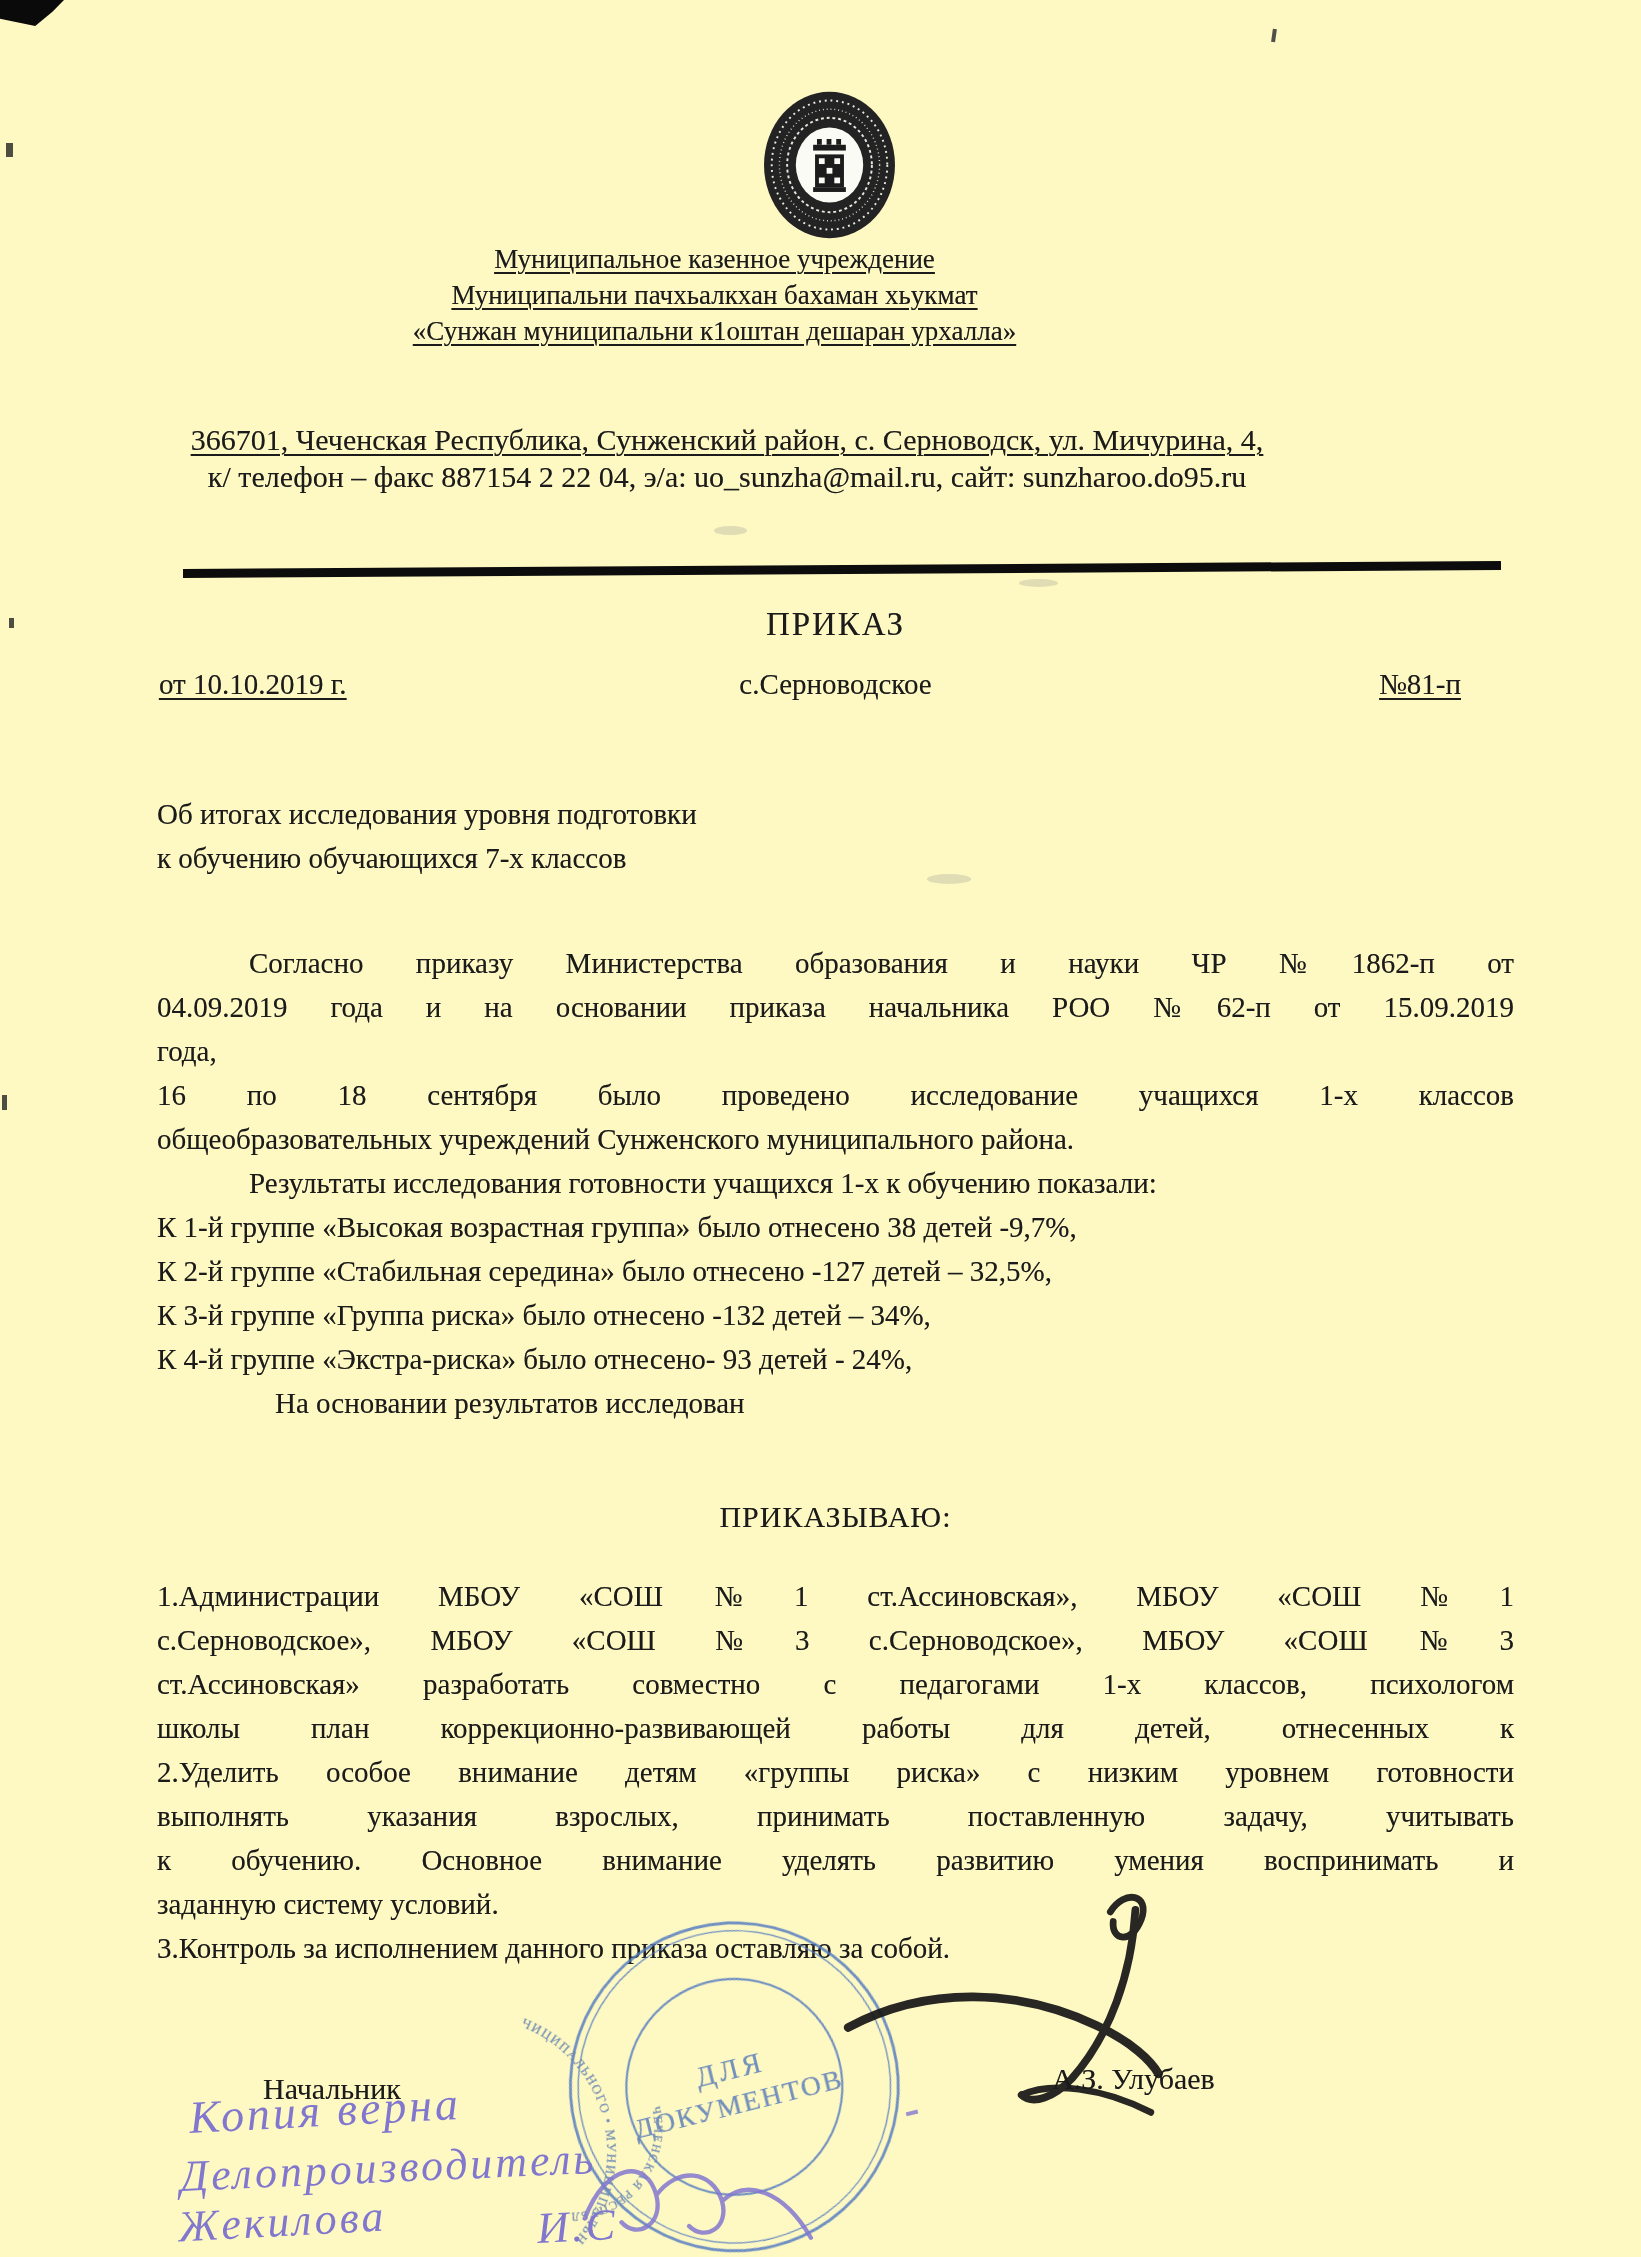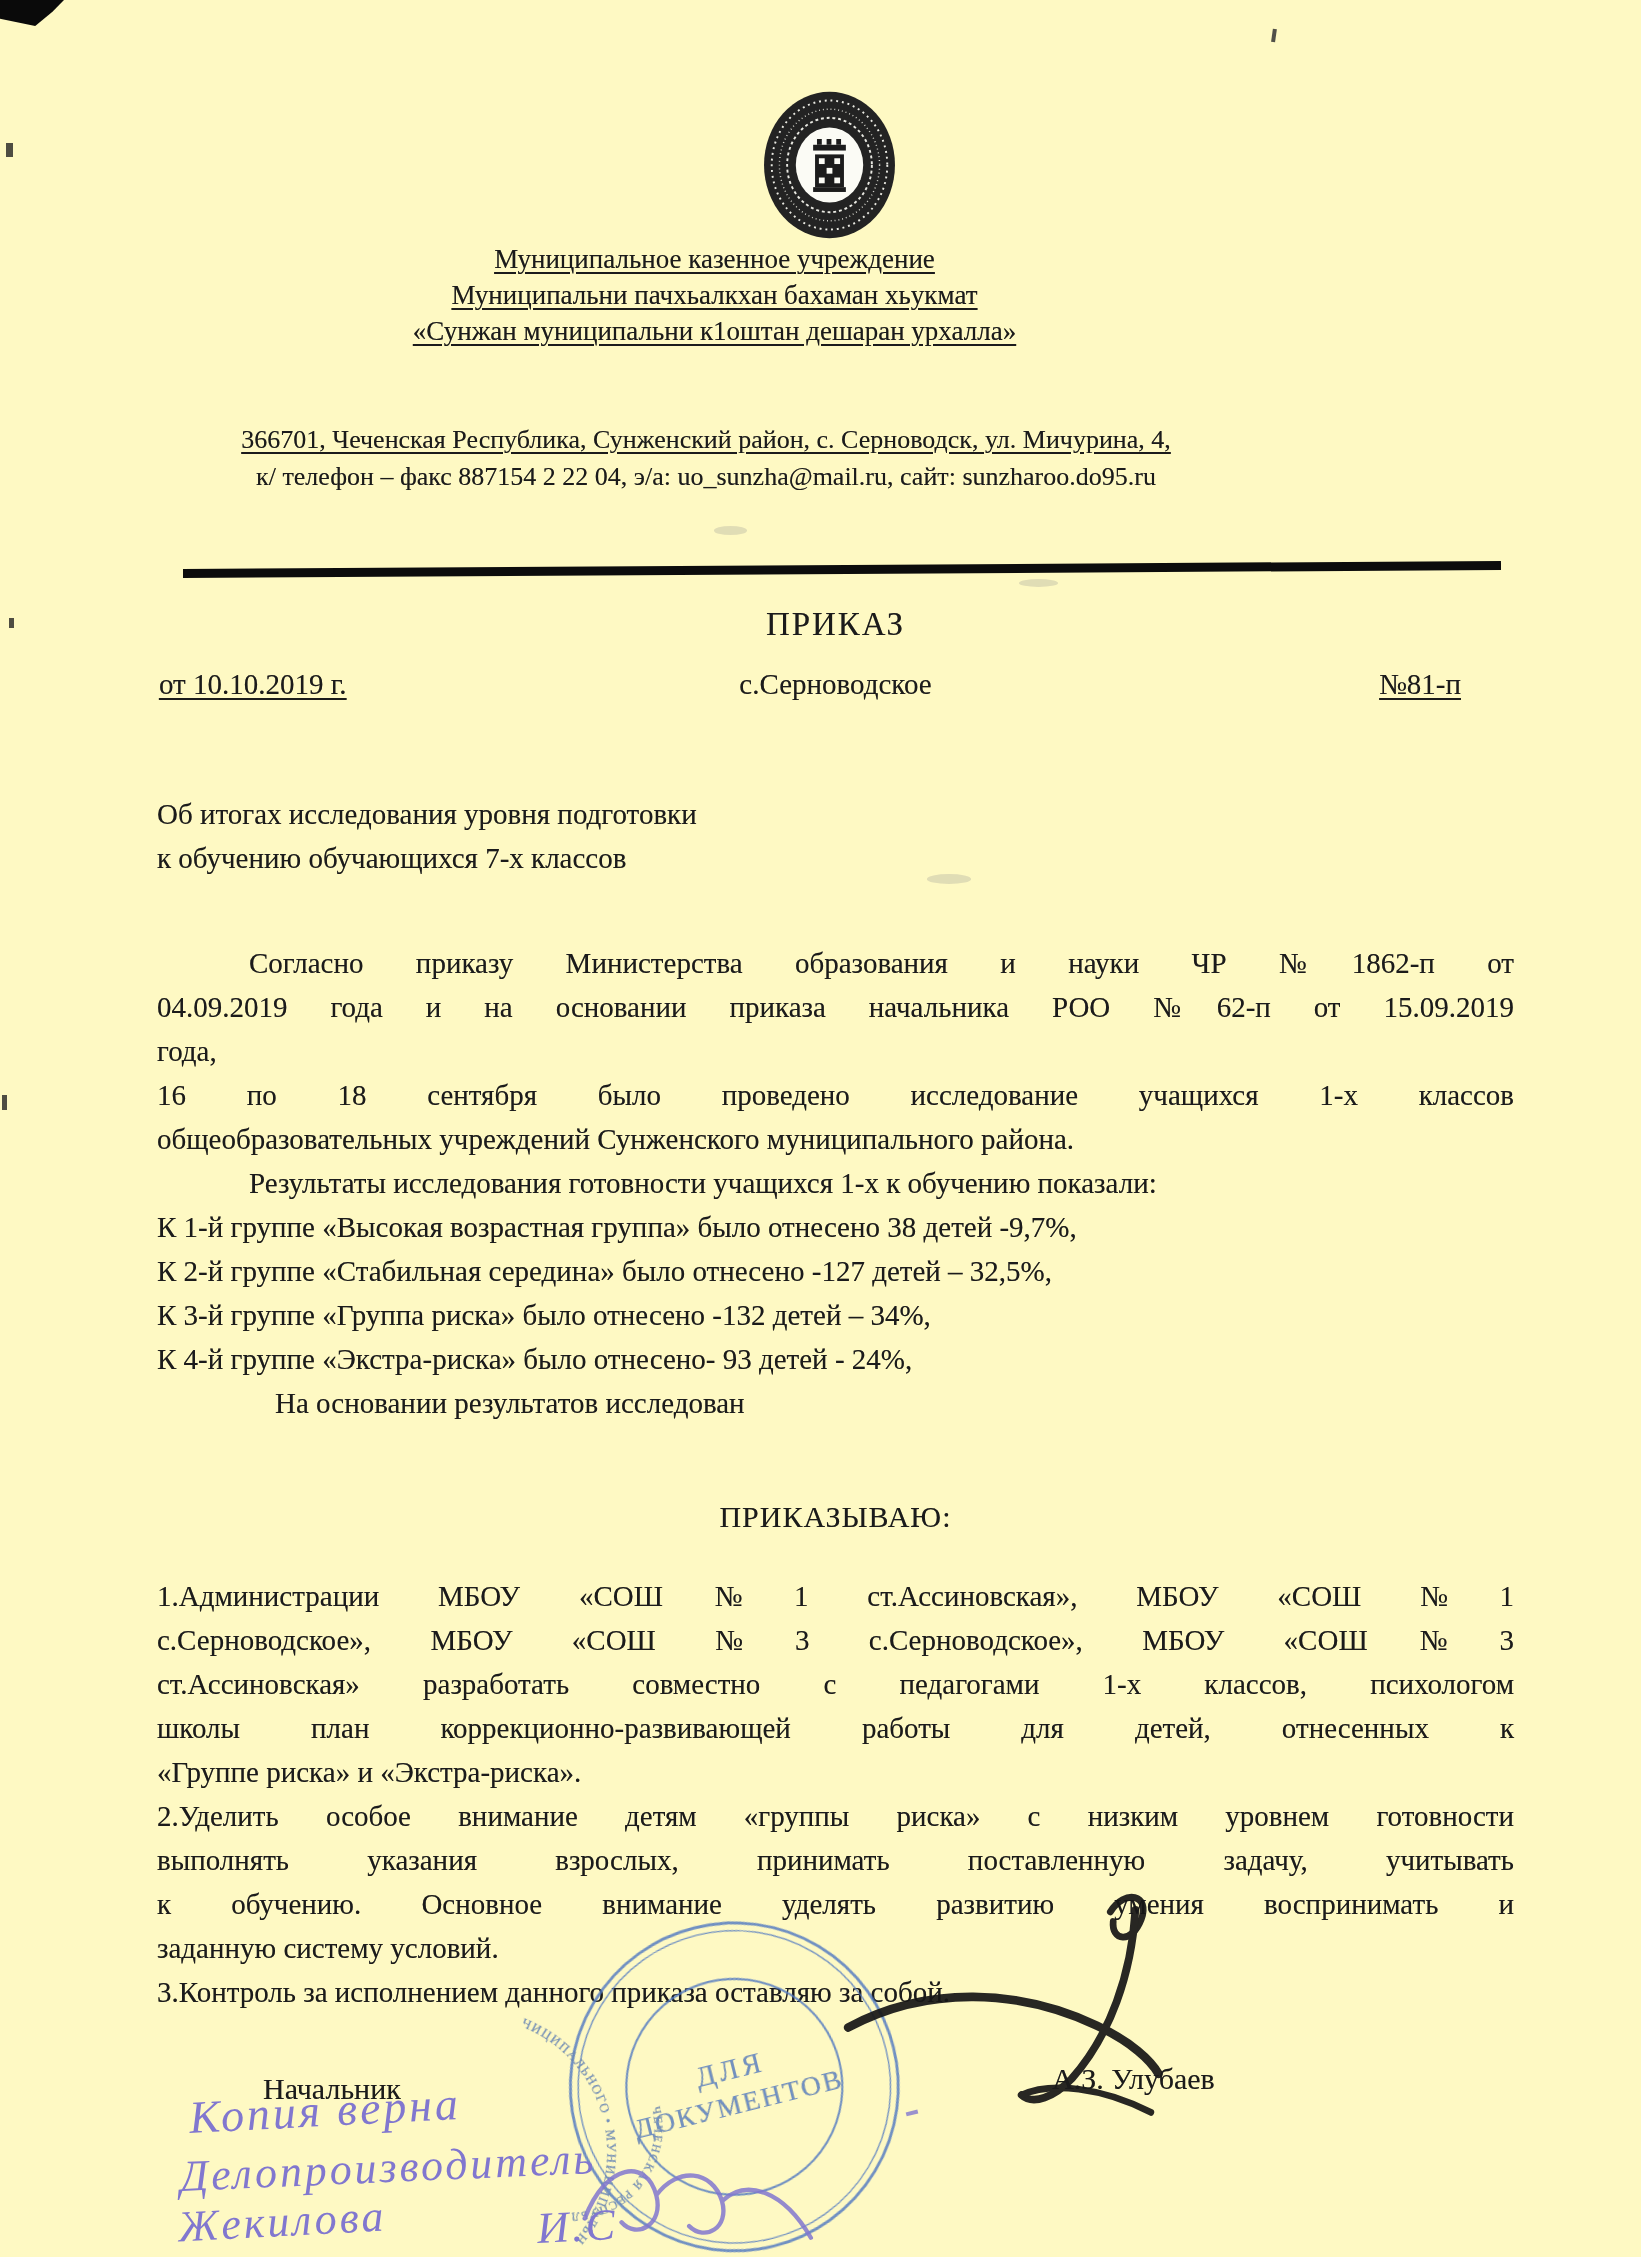--- a/index.html
+++ b/index.html
@@ -9,22 +9,22 @@
   
   .corner-blob{position:absolute;left:0;top:0;width:64px;height:26px;background:#0a0a0a;
                clip-path:polygon(0 0,100% 0,82% 45%,55% 100%,0 72%);}
   .speck{position:absolute;background:#222;opacity:.8;}
   .smudge{position:absolute;background:#9a9a94;opacity:.3;border-radius:50%;}
   
   .emblem{position:absolute;left:759px;top:87px;}
   
   .org-block{position:absolute;left:116px;top:241px;width:1197px;text-align:center;
              font-size:27px;line-height:36px;}
-  .addr-block{position:absolute;left:93px;top:421px;width:1226px;text-align:center;
-              font-size:26px;line-height:37px;}
+  .addr-block{position:absolute;left:114px;top:421px;width:1226px;text-align:center;
+              font-size:30px;line-height:37px;}
   .u{text-decoration:underline;text-decoration-thickness:1.9px;text-underline-offset:3.9px;}
   .bar{position:absolute;left:183px;top:565px;width:1318px;height:8.7px;background:#0c0c0c;
        transform:rotate(-.35deg);}
   
   .content{position:absolute;left:157px;top:0;width:1357px;}
   .title{position:absolute;top:606px;width:100%;text-align:center;font-size:33px;letter-spacing:1.9px;}
   .meta{position:absolute;top:668px;width:100%;height:42px;font-size:29px;}
   .meta-date{position:absolute;left:1.9px;}
   .meta-place{position:absolute;left:0;right:0;text-align:center;}
   .meta-num{position:absolute;right:53px;}
@@ -130,21 +130,20 @@
         <div class="line l">К 1-й группе «Высокая возрастная группа» было отнесено 38 детей -9,7%,</div>
         <div class="line l">К 2-й группе «Стабильная середина» было отнесено -127 детей – 32,5%,</div>
         <div class="line l">К 3-й группе «Группа риска» было отнесено -132 детей – 34%,</div>
         <div class="line l">К 4-й группе «Экстра-риска» было отнесено- 93 детей - 24%,</div>
         <div class="line l i2">На основании результатов исследован</div>
         <div class="line cap">ПРИКАЗЫВАЮ:</div>
         <div class="line j">1.Администрации МБОУ «СОШ№1 ст.Ассиновская», МБОУ «СОШ №1</div>
         <div class="line j">с.Серноводское», МБОУ «СОШ №3 с.Серноводское», МБОУ «СОШ№3</div>
         <div class="line j">ст.Ассиновская» разработать совместно с педагогами 1-х классов, психологом</div>
         <div class="line j">школы план коррекционно-развивающей работы для детей, отнесенных к</div>
-        <div class="line l">«Группе риска» и «Экстра-риска».</div>
         <div class="line j">2.Уделить особое внимание детям «группы риска» с низким уровнем готовности</div>
         <div class="line j">выполнять указания взрослых, принимать поставленную задачу, учитывать</div>
         <div class="line j">к обучению. Основное внимание уделять развитию умения воспринимать и</div>
         <div class="line l">заданную систему условий.</div>
         <div class="line l">3.Контроль за исполнением данного приказа оставляю за собой.</div>
       </div>
   </div>
 
   <div class="sig-pos">Начальник</div>
   <div class="sig-name">А.З. Улубаев</div>

